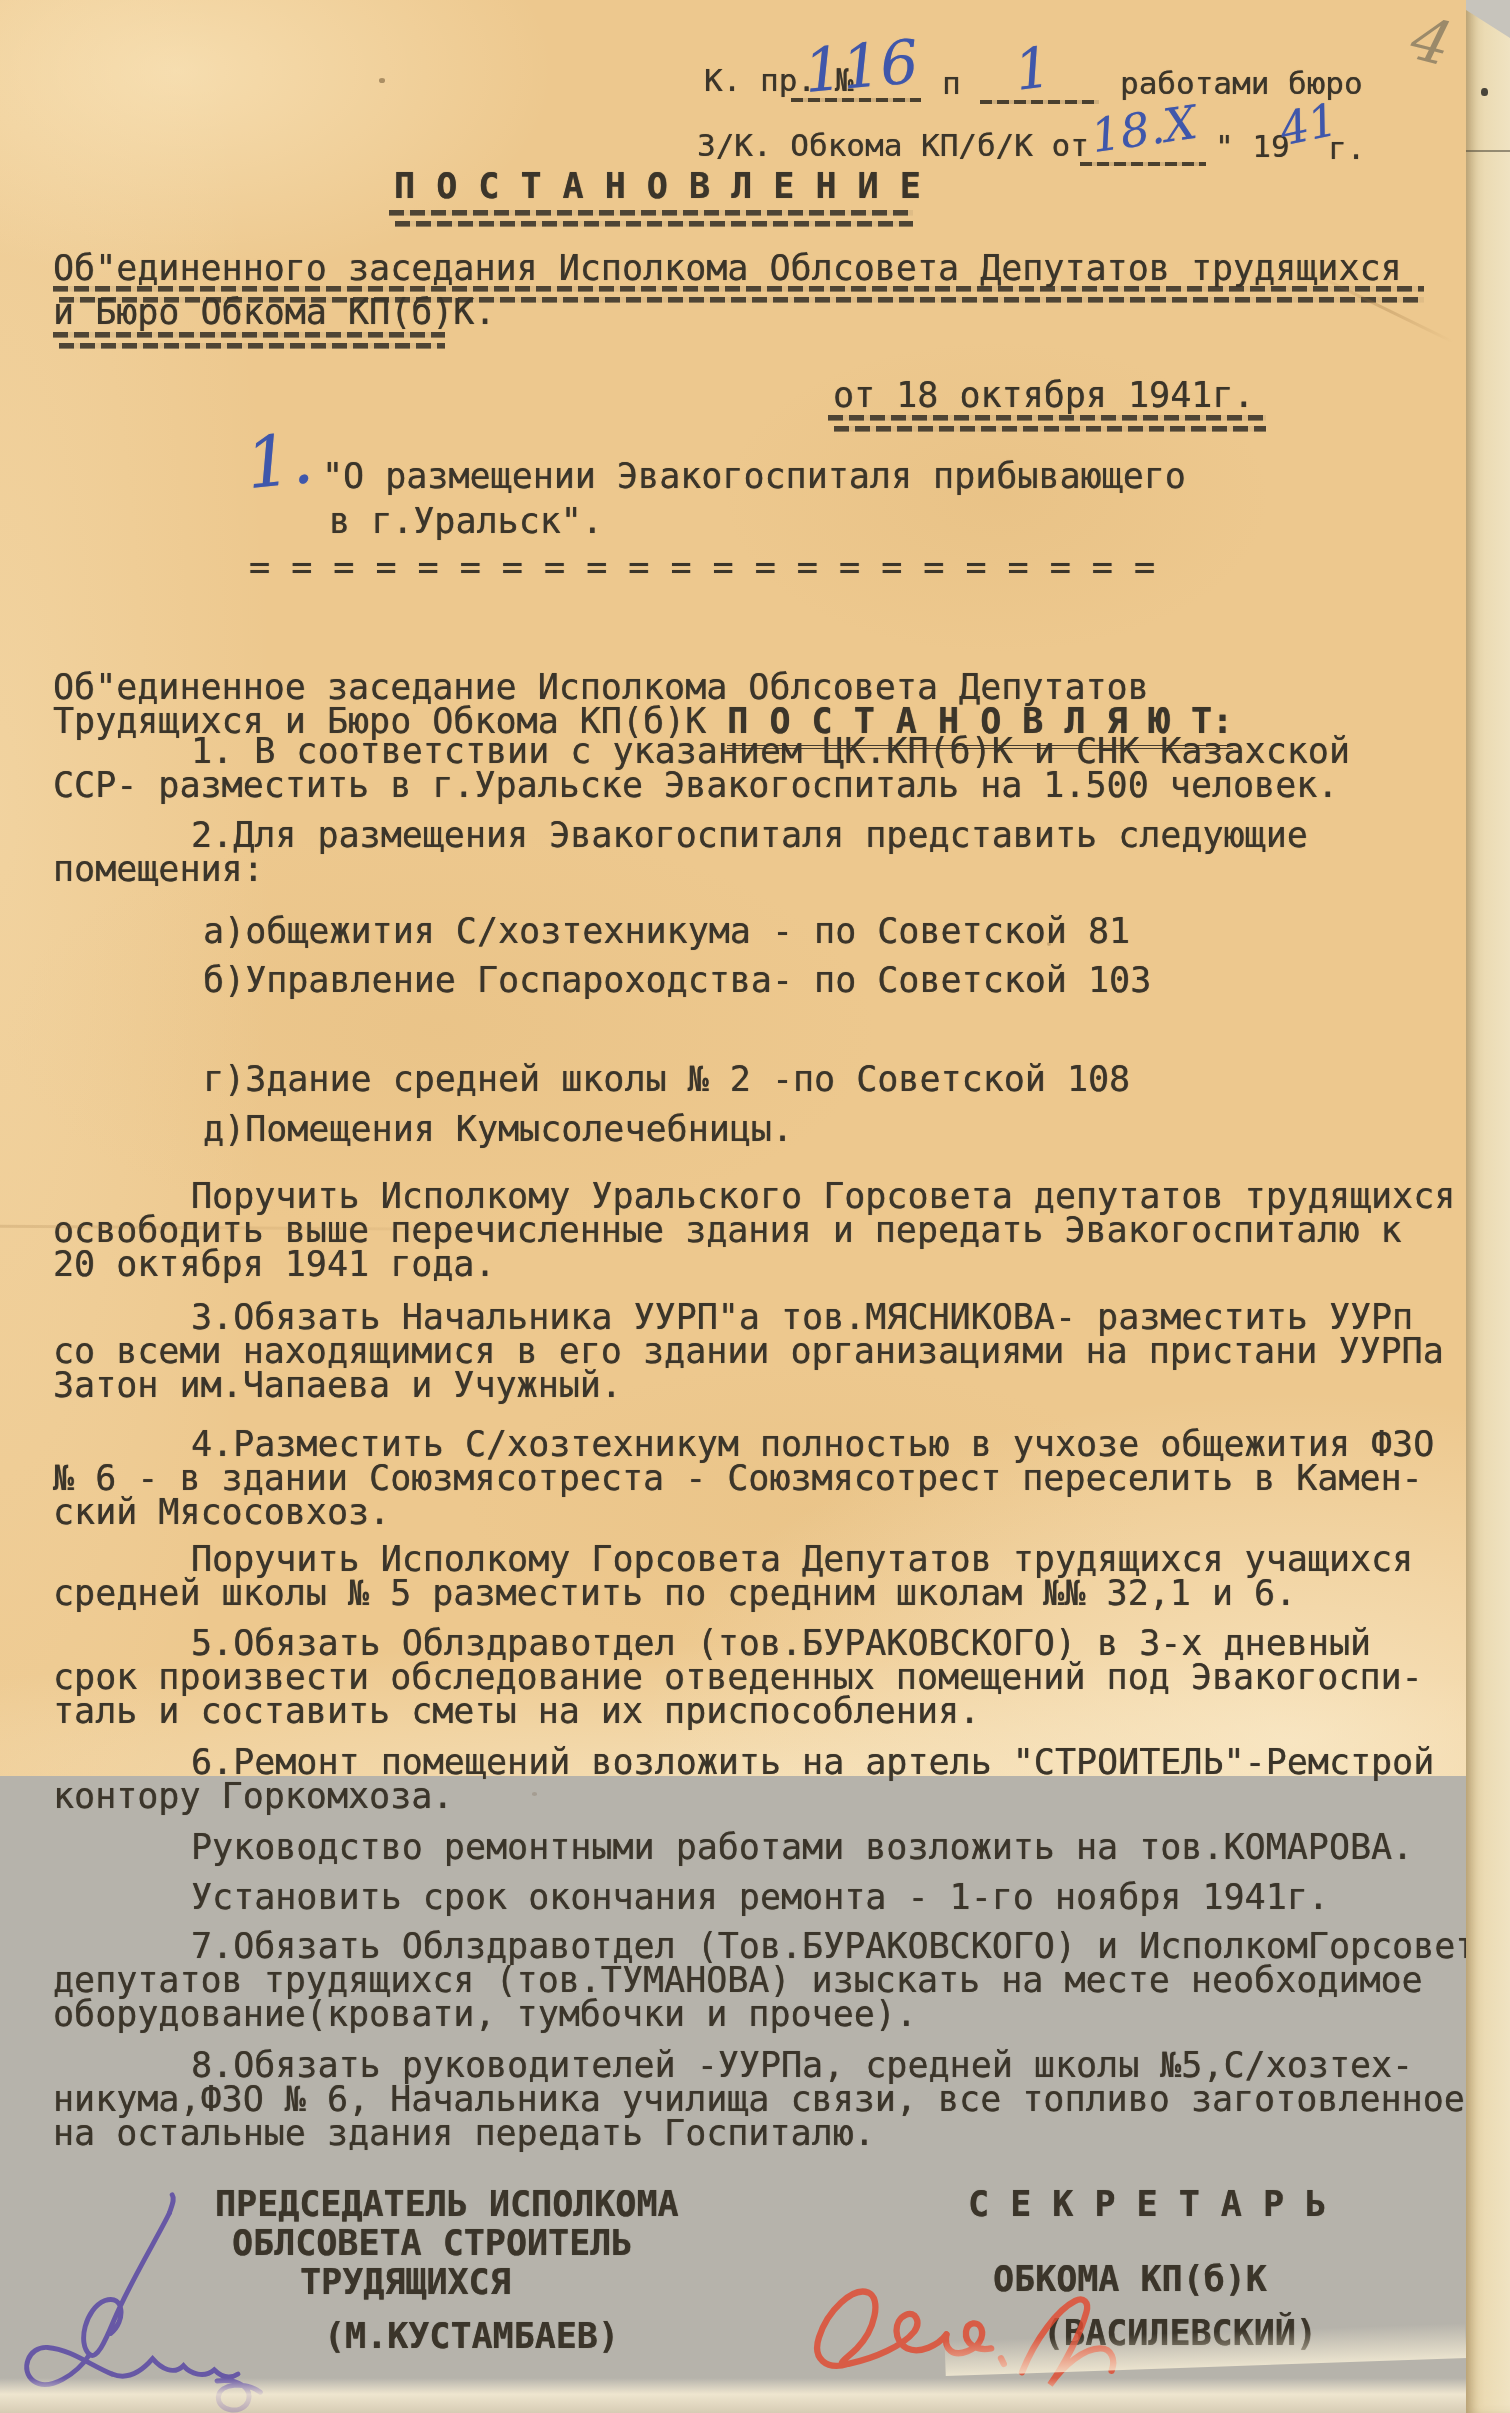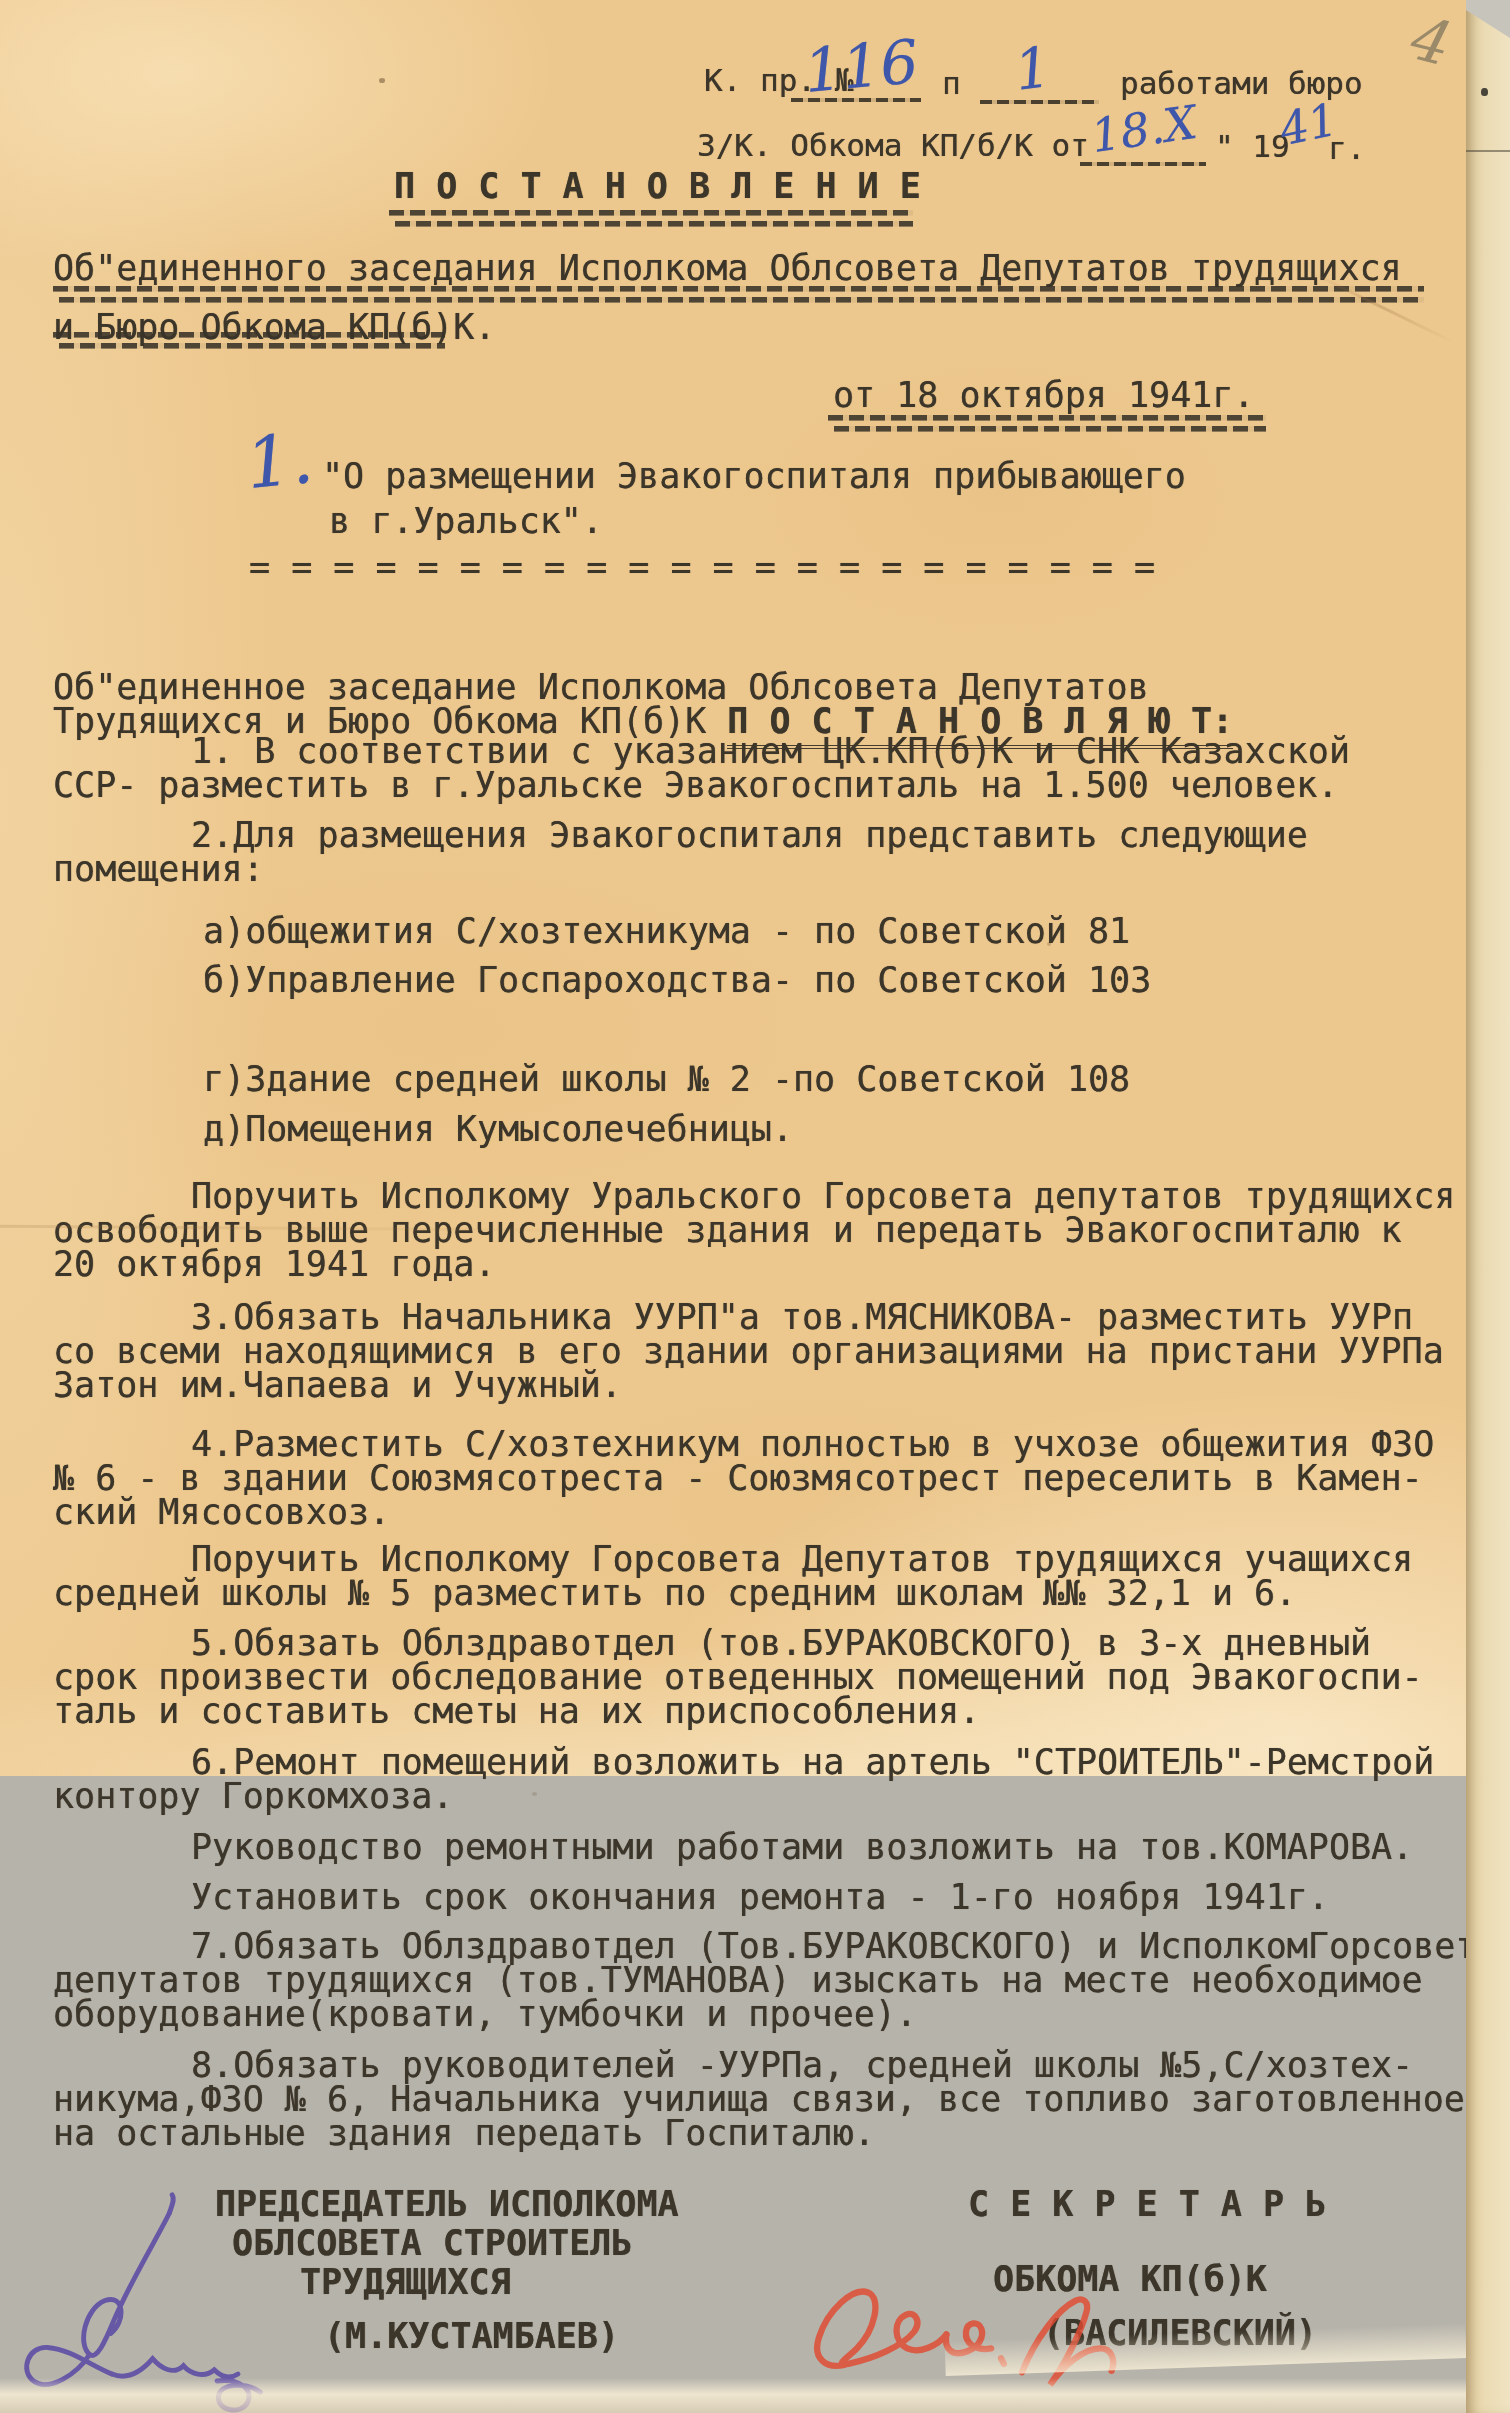--- a/index.html
+++ b/index.html
@@ -82,21 +82,21 @@
     <span class="abs hand" style="left:1280px; top:98px; font-size:45px; transform:rotate(-12deg);">41</span>
     <span class="abs typed t44" style="left:1328px; top:132px;">г.</span>
 
     <span class="pencil-mark" style="left:1412px; top:5.6px; font-size:60px;">4</span>
 
     <span class="abs typed t50 bold" style="left:394px; top:169px;">П О С Т А Н О В Л Е Н И Е</span>
     <div class="dline" style="left:389px; top:210px; width:524px;"></div>
 
     <span class="abs typed t50" style="left:53px; top:251px;">Об"единенного заседания Исполкома Облсовета Депутатов трудящихся</span>
     <div class="dline" style="left:53px; top:286px; width:1371px;"></div>
-    <span class="abs typed t50" style="left:53px; top:310px;">и Бюро Обкома КП(б)К.</span>
+    <span class="abs typed t50" style="left:53px; top:295px;">и Бюро Обкома КП(б)К.</span>
     <div class="dline" style="left:53px; top:332px; width:392px;"></div>
 
     <span class="abs typed t50" style="left:833px; top:378px;">от 18 октября 1941г.</span>
     <div class="dline" style="left:828px; top:415px; width:438px;"></div>
 
     <span class="abs hand" style="left:246px; top:420px; font-size:70px; transform:rotate(-6deg);">1.</span>
     <span class="abs typed t50" style="left:322px; top:459px;">"О размещении Эвакогоспиталя прибывающего</span>
     <span class="abs typed t50" style="left:329px; top:504px;">в г.Уральск".</span>
     <span class="abs typed t50" style="left:249px; top:550px;">= = = = = = = = = = = = = = = = = = = = = =</span>
 

